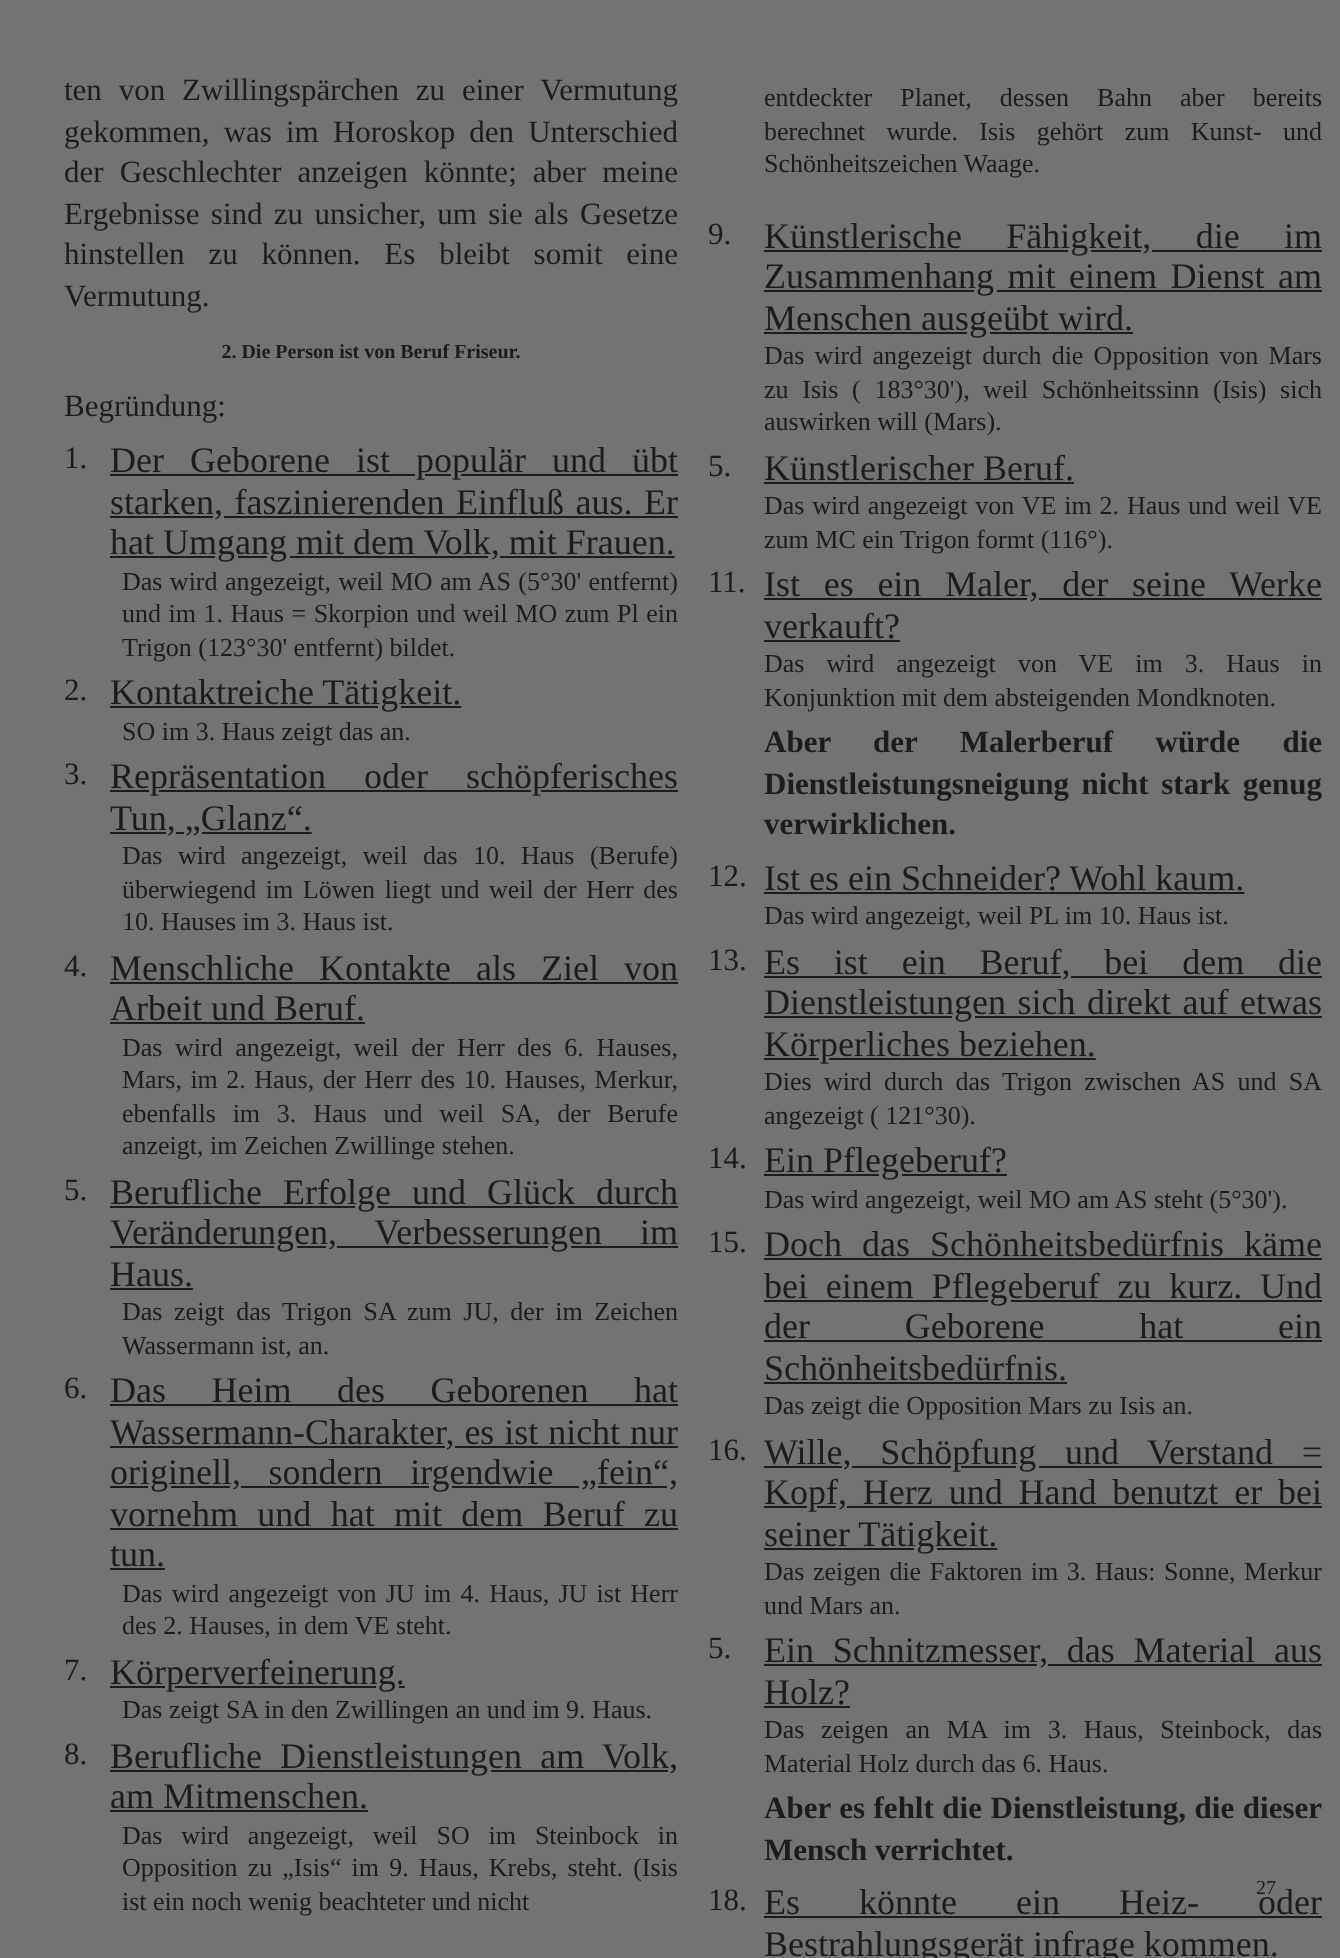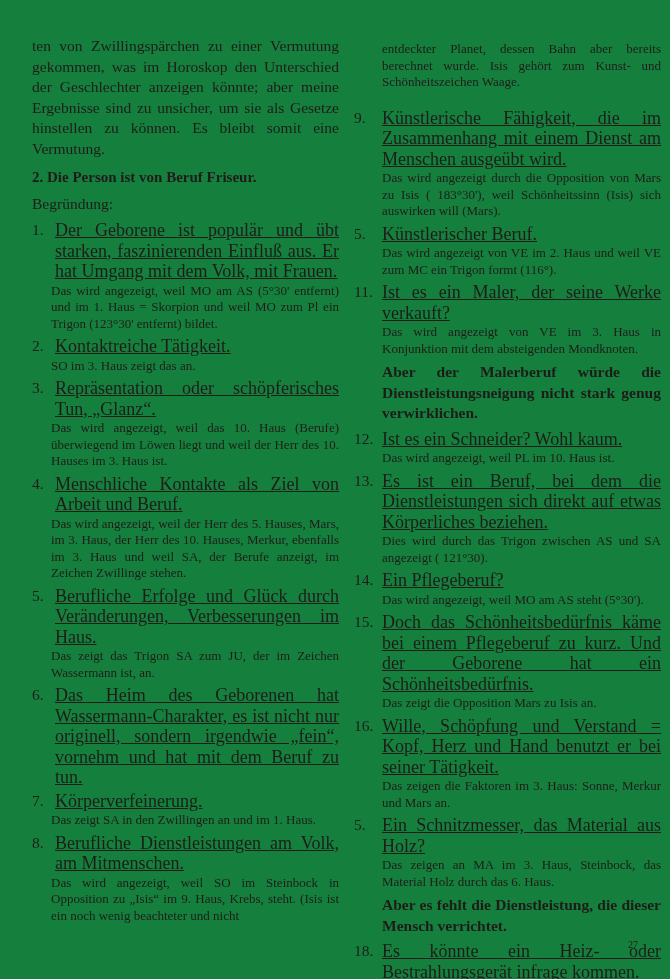--- a/index.html
+++ b/index.html
@@ -5,44 +5,44 @@
   html, body { margin: 0; padding: 0; }
   body {
     width: 670px; height: 979px;
     background: #ffffff;
     font-family: "Liberation Serif", "DejaVu Serif", serif;
     color: #1e1c19;
   }
   .page {
     position: relative;
     width: 670px; height: 979px;
-    background: #15803d;
+    background: #737373;
     overflow: hidden;
   }
   .col {
     position: absolute;
     top: 36px;
     width: 307px;
   }
   .col-left  { left: 32px; }
   .col-right { left: 354px; top: 40px; }
 
   p { margin: 0; }
   .body-text {
     font-size: 15.5px;
     line-height: 20.5px;
     text-align: justify;
   }
   .intro { margin-bottom: 8px; }
   .heading {
-    font-size: 15px;
+    font-size: 10px;
     line-height: 20.5px;
     font-weight: 700;
     margin: 4px 0 6px 0;
-    text-align: left;
+    text-align: center;
   }
   .subheading {
     font-size: 15.5px;
     line-height: 20.5px;
     margin: 0 0 6px 0;
   }
   .item {
     display: flex;
     margin-top: 3px;
   }
@@ -59,21 +59,21 @@
     line-height: 20.5px;
     text-align: justify;
     text-decoration: underline;
   }
   .note {
     font-size: 13px;
     line-height: 16.5px;
     text-align: justify;
     margin: 1px 0 4px 0;
   }
-  .col-left  .note { margin-left: 19px; }
+  .col-left  .note { margin-left: 29px; }
   .col-right .note { margin-left: 28px; }
   .cont-note { margin-bottom: 17px; }
   .extra {
     font-size: 15.5px;
     line-height: 20.5px;
     text-align: justify;
     margin: 5px 0 5px 0;
   }
   .col-right .extra { margin-left: 28px; font-weight: bold; }
   .page-number {
@@ -109,38 +109,39 @@
     <div class="item">
       <span class="num">3.</span>
       <p class="title">Repräsentation oder schöpferisches Tun, „Glanz“.</p>
     </div>
     <p class="note">Das wird angezeigt, weil das 10. Haus (Berufe) überwiegend im Löwen liegt und weil der Herr des 10. Hauses im 3. Haus ist.</p>
 
     <div class="item">
       <span class="num">4.</span>
       <p class="title">Menschliche Kontakte als Ziel von Arbeit und Beruf.</p>
     </div>
-    <p class="note">Das wird angezeigt, weil der Herr des 5. Hauses, Mars, im 3. Haus, der Herr des 10. Hauses, Merkur, ebenfalls im 3. Haus und weil SA, der Berufe anzeigt, im Zeichen Zwillinge stehen.</p>
+    <p class="note">Das wird angezeigt, weil der Herr des 6. Hauses, Mars, im 2. Haus, der Herr des 10. Hauses, Merkur, ebenfalls im 3. Haus und weil SA, der Berufe anzeigt, im Zeichen Zwillinge stehen.</p>
 
     <div class="item">
       <span class="num">5.</span>
       <p class="title">Berufliche Erfolge und Glück durch Veränderungen, Verbesserungen im Haus.</p>
     </div>
     <p class="note">Das zeigt das Trigon SA zum JU, der im Zeichen Wassermann ist, an.</p>
 
     <div class="item">
       <span class="num">6.</span>
       <p class="title">Das Heim des Geborenen hat Wassermann-Charakter, es ist nicht nur originell, sondern irgendwie „fein“, vornehm und hat mit dem Beruf zu tun.</p>
     </div>
+    <p class="note">Das wird angezeigt von JU im 4. Haus, JU ist Herr des 2. Hauses, in dem VE steht.</p>
 
     <div class="item">
       <span class="num">7.</span>
       <p class="title">Körperverfeinerung.</p>
     </div>
-    <p class="note">Das zeigt SA in den Zwillingen an und im 1. Haus.</p>
+    <p class="note">Das zeigt SA in den Zwillingen an und im 9. Haus.</p>
 
     <div class="item">
       <span class="num">8.</span>
       <p class="title">Berufliche Dienstleistungen am Volk, am Mitmenschen.</p>
     </div>
     <p class="note">Das wird angezeigt, weil SO im Steinbock in Opposition zu „Isis“ im 9. Haus, Krebs, steht. (Isis ist ein noch wenig beachteter und nicht</p>
   </div>
 
   <div class="col col-right">
     <p class="note cont-note">entdeckter Planet, dessen Bahn aber bereits berechnet wurde. Isis gehört zum Kunst- und Schönheitszeichen Waage.</p>

